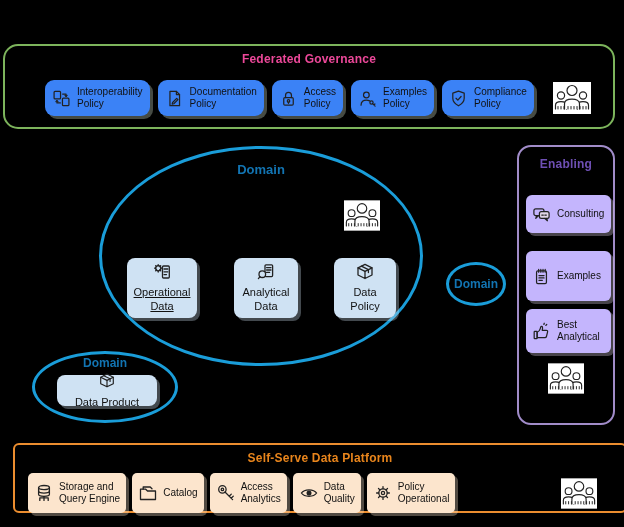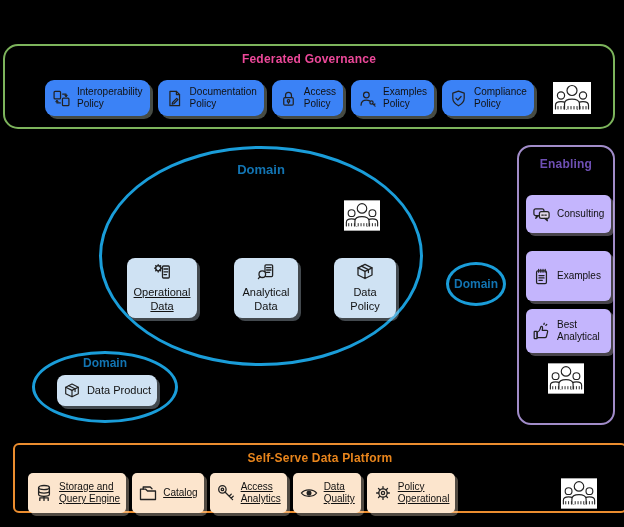--- a/index.html
+++ b/index.html
@@ -13,21 +13,21 @@
   .enab-panel{left:517px;top:145px;width:98px;height:280px;border:2px solid #a18cc9;border-radius:14px;}
 
   .panel-title{text-align:center;font-weight:bold;font-size:12px;margin-top:6px;letter-spacing:.2px;}
   .gov-title{color:#ec4899;}
   .plat-title{color:#e8851c;}
   .enab-title{color:#6e4fb3;margin-top:10px;}
 
   
   .row{position:absolute;display:flex;align-items:center;}
   .gov-row{left:40px;right:6px;top:34px;gap:8px;}
-  .plat-row{left:13px;right:8px;top:28px;gap:6px;text-decoration:underline;}
+  .plat-row{left:13px;right:8px;top:28px;gap:6px;}
 
   .card{display:flex;align-items:center;box-sizing:border-box;}
   .gov-card{background:#3b82f6;border-radius:9px;padding:5px 7px;gap:6px;height:36px;
             box-shadow:3px 3px 0 rgba(217,234,211,.32);}
   .plat-card{background:#fce5cd;border-radius:5px;padding:5px 6px;gap:5px;height:40px;
              box-shadow:3px 3px 0 rgba(252,229,205,.32);}
   .enab-card{position:absolute;left:7px;width:85px;background:#c4b5fd;border-radius:6px;
              padding:5px 6px;gap:6px;box-shadow:3px 3px 0 rgba(225,213,231,.32);}
   .dom-card{position:absolute;background:#cfe2f3;border-radius:8px;
             box-shadow:3px 3px 0 rgba(207,226,243,.32);}
@@ -186,21 +186,21 @@
       <span style="display:block">Policy</span>
     </div>
   </div>
 
   <div class="ellipse" style="left:446px;top:262px;width:60px;height:44px;display:flex;align-items:center;justify-content:center;">
     <div class="dom-label" style="position:static;font-size:12px;">Domain</div>
   </div>
 
   <div class="ellipse" style="left:32px;top:351px;width:146px;height:72px;"></div>
   <div class="dom-label" style="left:32px;top:356px;width:146px;font-size:12px;">Domain</div>
-  <div class="card dom-card" style="left:57px;top:375px;width:100px;height:31px;justify-content:center;gap:6px;">
+  <div class="card dom-card" style="left:57px;top:375px;width:100px;height:31px;justify-content:center;gap:6px;flex-direction:column;">
     <svg class="ic" width="18" height="18" viewBox="0 0 20 20">
       <path d="M10 2.3 17 5.8 10 9.3 3 5.8z"></path>
         <path d="M3 5.8v7.2l7 3.5V9.3M17 5.8v7.2l-7 3.5"></path>
         <path d="M6.4 4.1l7 3.5v2.9"></path>
     </svg>
     <div class="lbl-md">Data Product</div>
   </div>
 
   <div class="panel enab-panel">
     <div class="panel-title enab-title">Enabling</div>

